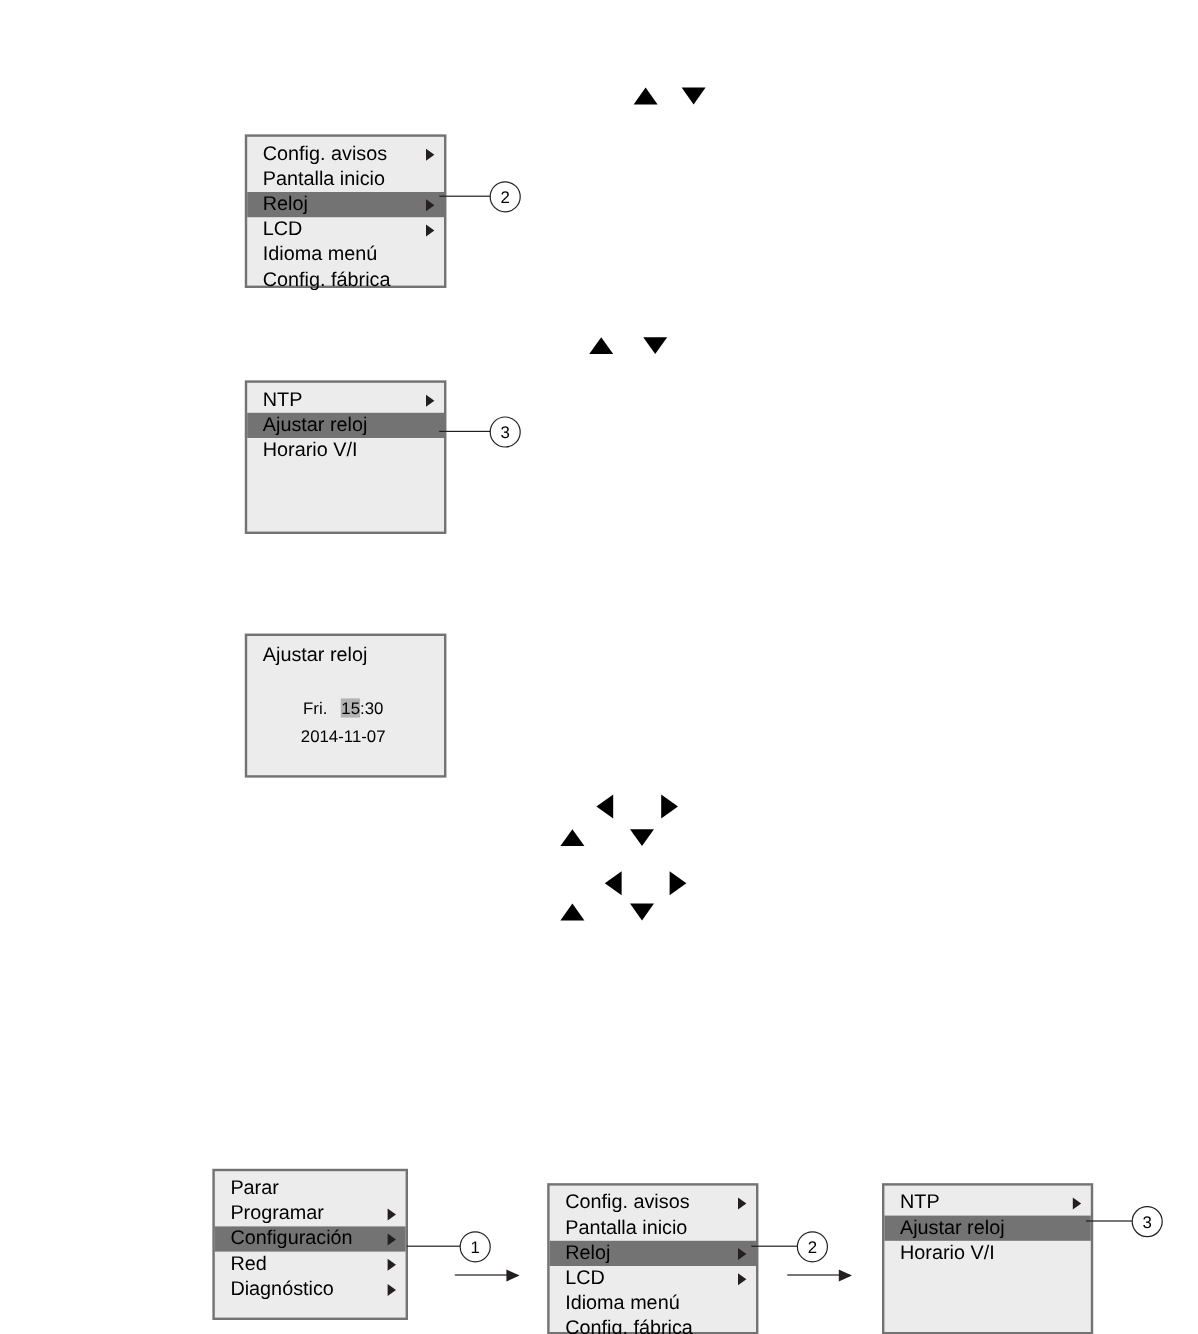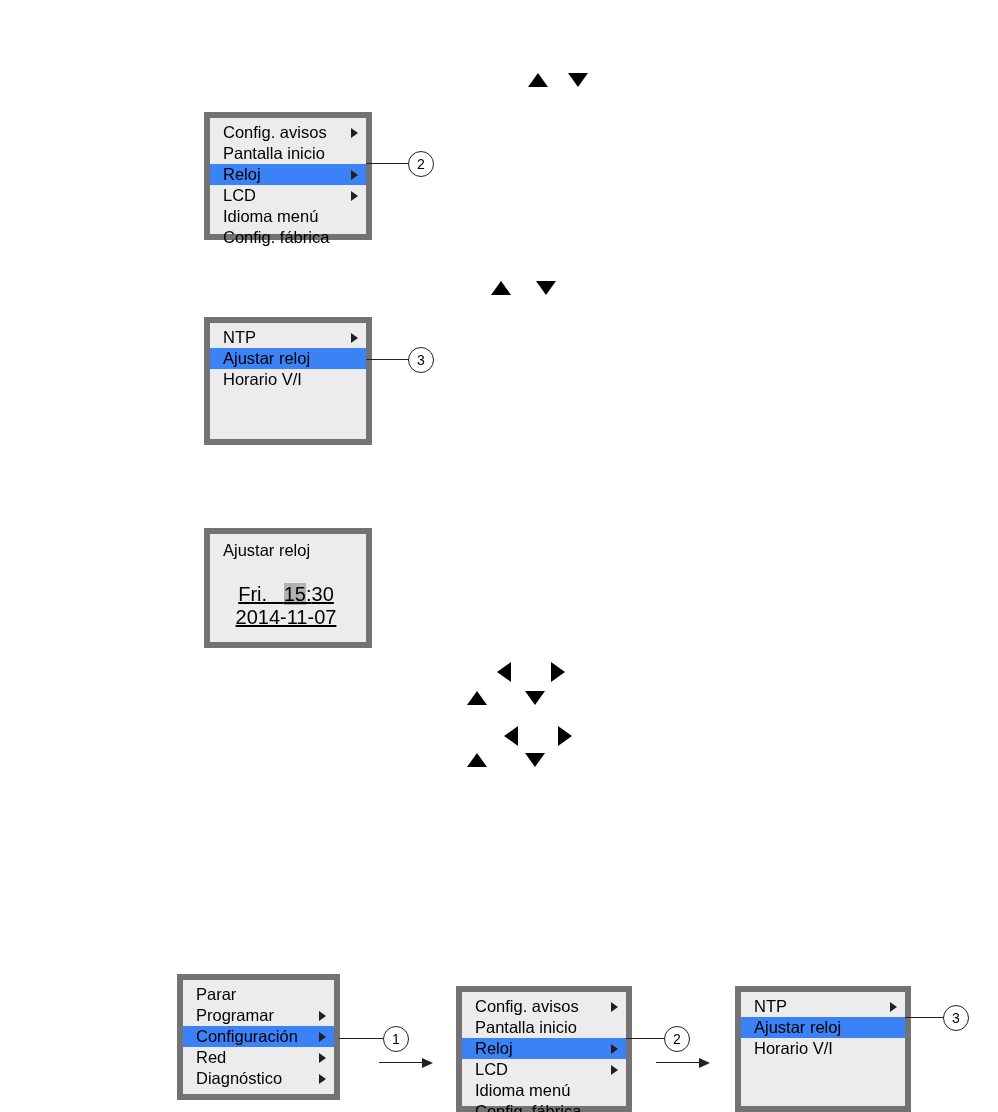--- a/index.html
+++ b/index.html
@@ -13,39 +13,39 @@
     height: 1112px;
     position: relative;
     font-family: "Liberation Sans", sans-serif;
     overflow: hidden;
   }
 
   
   .lcd {
     position: absolute;
     background: #ececec;
-    border: 6px solid #737373;
+    border: 2px solid #737373;
     box-sizing: border-box;
   }
   .lcd-rows {
     position: relative;
     padding-top: 4px;
   }
   .row {
     position: relative;
     height: 21px;
     line-height: 21px;
     font-size: 16.5px;
     color: #000000;
     padding-left: 13px;
     white-space: nowrap;
     box-sizing: border-box;
   }
   .row.selected {
-    background: #3b82f6;
+    background: #737373;
   }
   .row .caret {
     position: absolute;
     right: 8px;
     top: 50%;
     width: 0;
     height: 0;
     margin-top: -5px;
     border-top: 5px solid transparent;
     border-bottom: 5px solid transparent;
@@ -55,25 +55,24 @@
   
   .clock-title {
     font-size: 16.5px;
     line-height: 21px;
     color: #000;
     padding: 6px 0 0 13px;
   }
   .clock-body {
     margin-top: 22px;
     text-align: center;
-    font-size: 20px;
+    font-size: 14px;
     line-height: 23px;
     color: #000;
     padding-right: 4px;
-    text-decoration: underline;
   }
   .clock-line1 { letter-spacing: 0px; white-space: pre; }
   .clock-line2 { white-space: pre; }
   .hl { background: #b2b2b2; }
 
   
   .callout {
     position: absolute;
     width: 26px;
     height: 26px;

